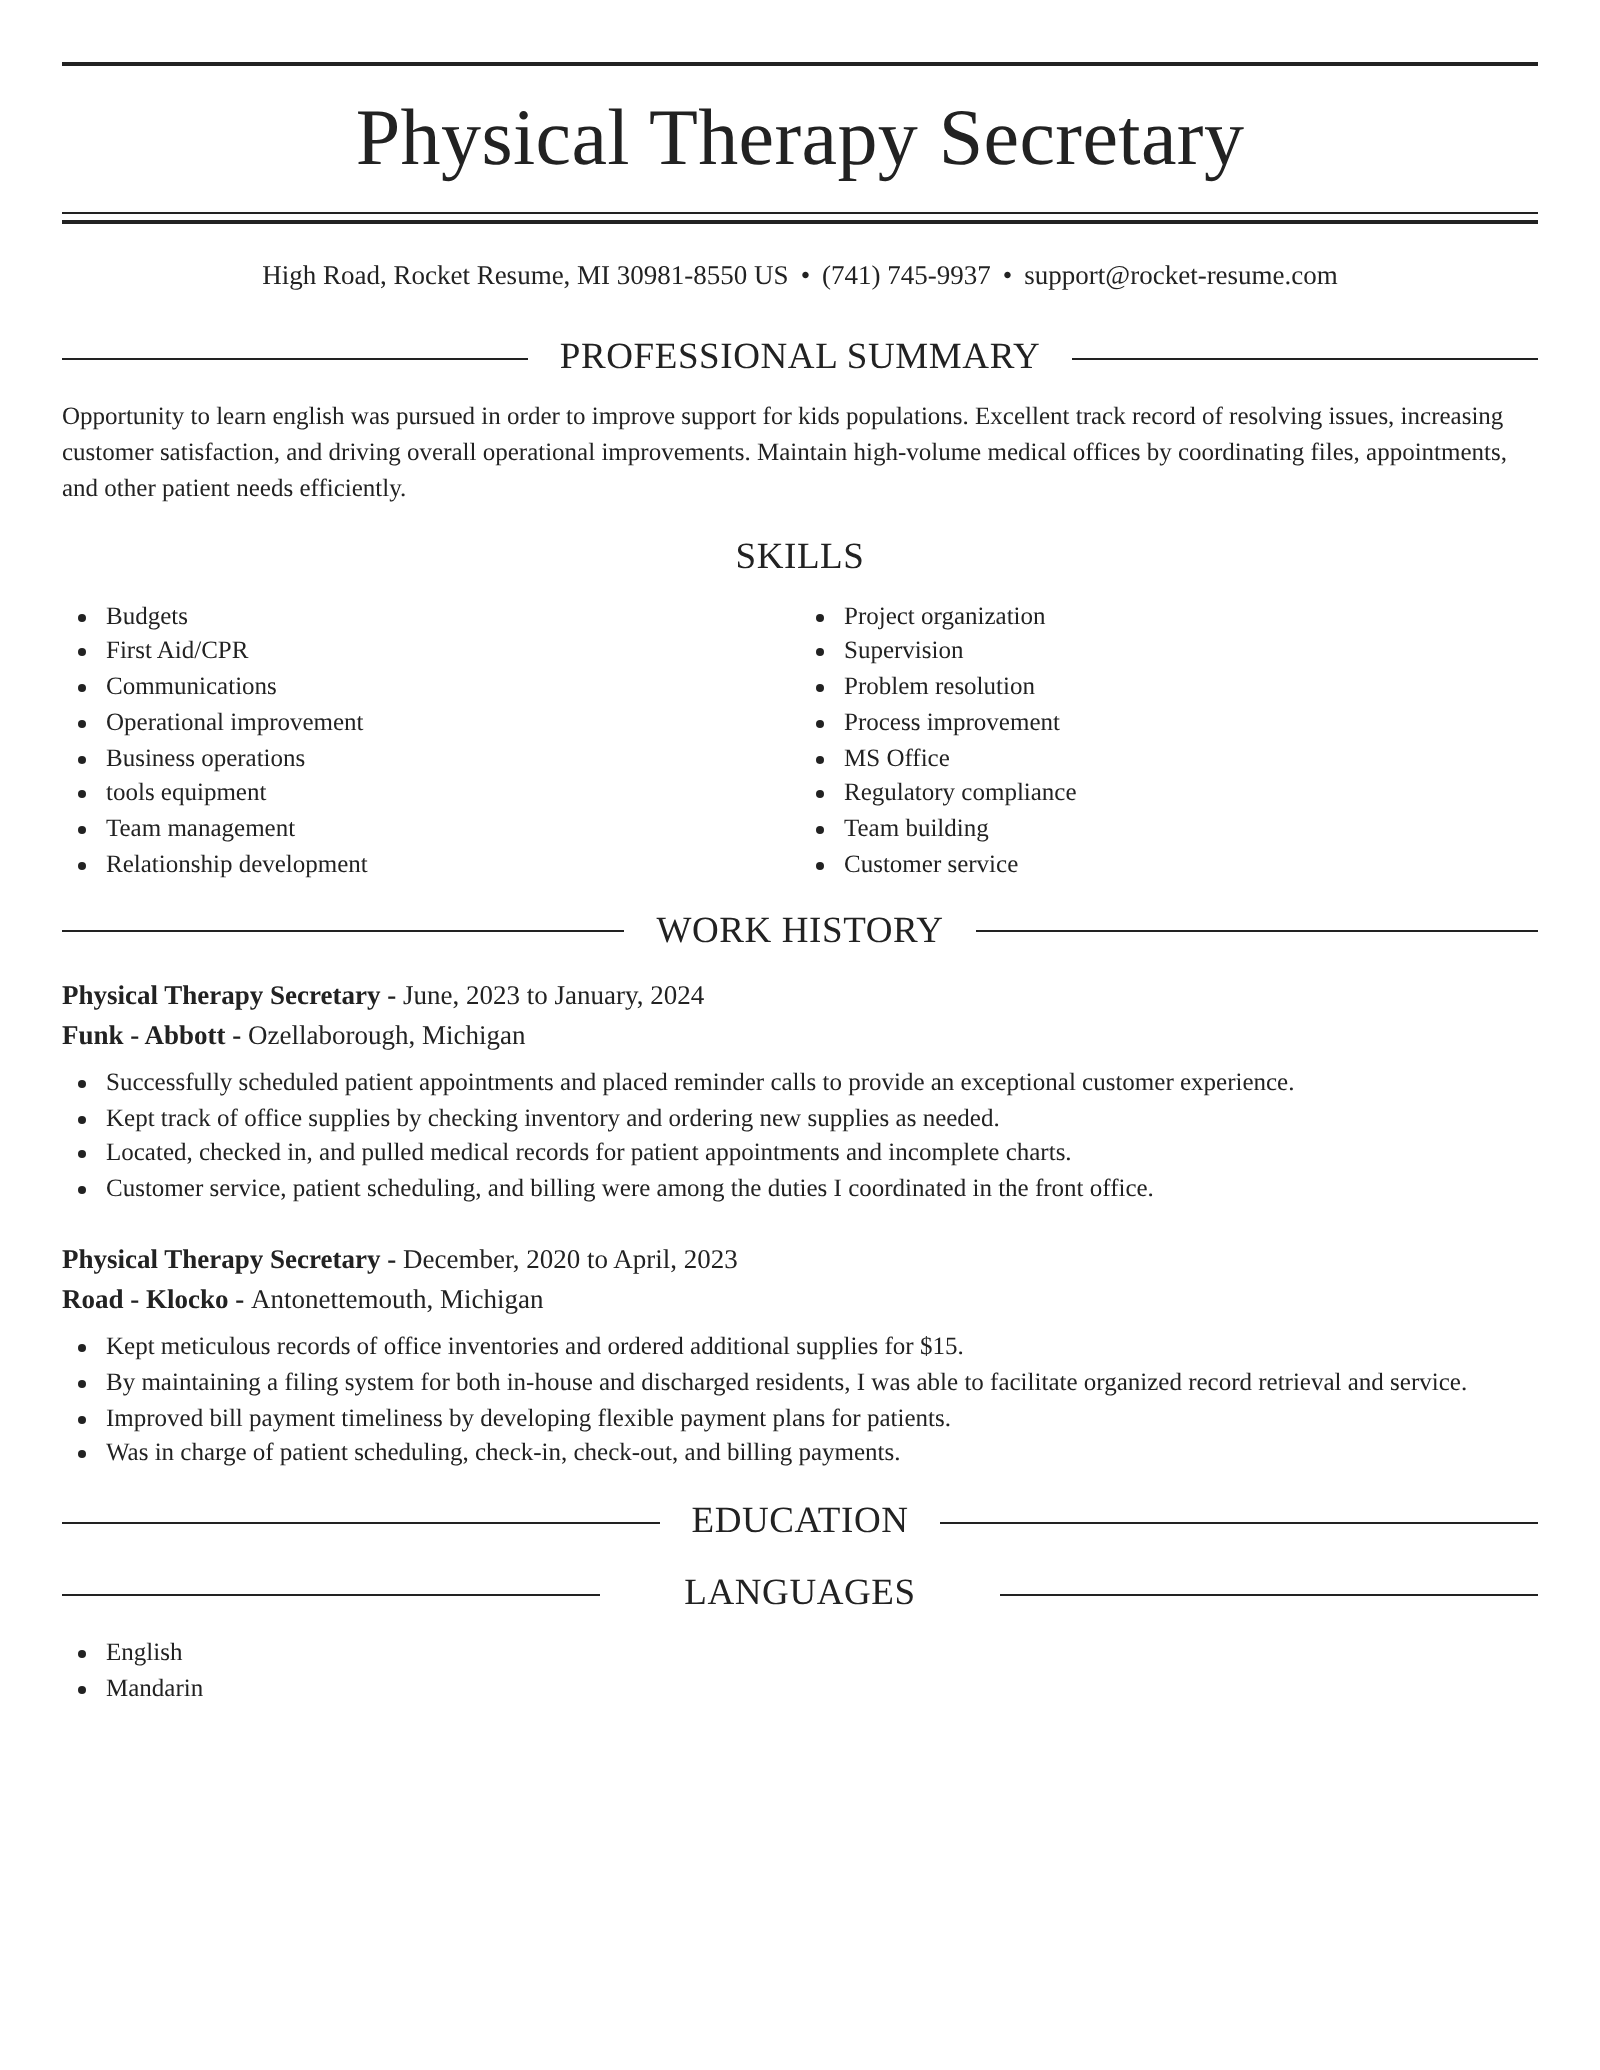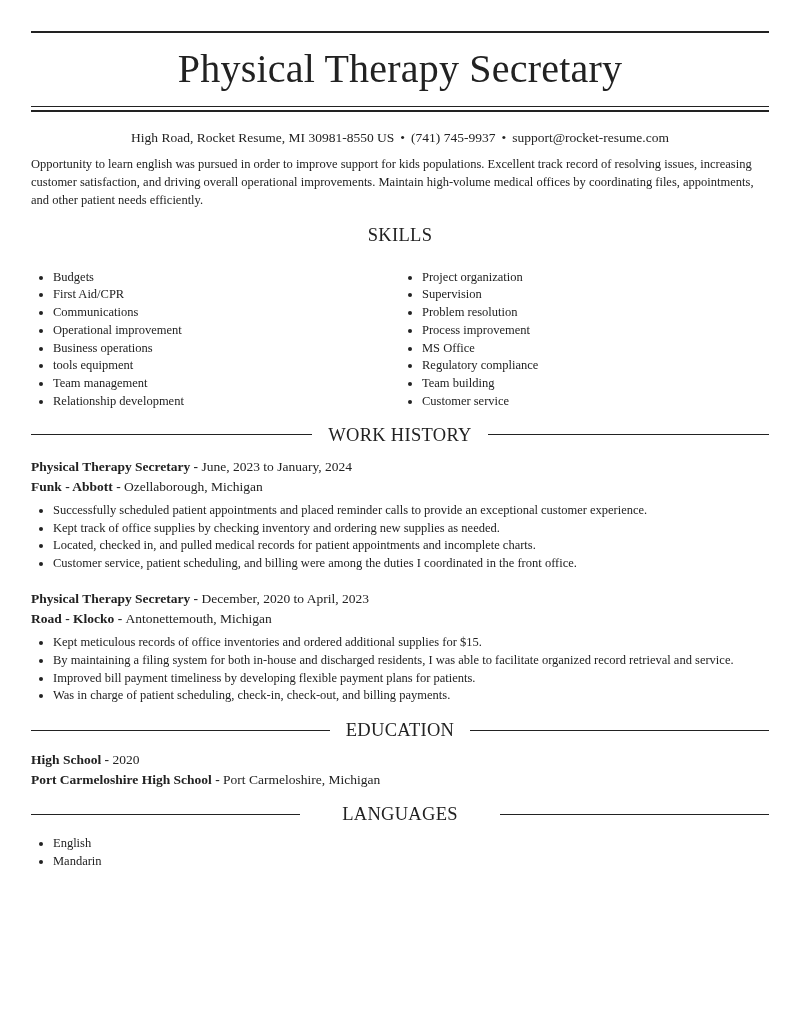--- a/index.html
+++ b/index.html
@@ -26,21 +26,21 @@
   }
   .section-head .line { flex: 1; border-top: 1px solid #222; height: 0; }
   .section-head .title {
     font-size: 18.5px; padding: 0 16px; letter-spacing: 0.3px; line-height: 24px;
   }
   .summary {
     font-size: 12.5px; line-height: 18px; margin-top: 8px;
   }
   ul { margin: 0; padding-left: 22px; }
   li { font-size: 12.5px; line-height: 17.8px; }
-  .skills { display: flex; margin-top: 21px; }
+  .skills { display: flex; margin-top: 8px; }
   .skills ul { flex: 1; }
   .job { margin-top: 10px; }
   .job + .job { margin-top: 16px; }
   .job .line1, .job .line2, .edu .line1, .edu .line2 {
     font-size: 13.5px; line-height: 20px;
   }
   .job ul { margin-top: 5px; }
   b { font-weight: bold; }
   .edu { margin-top: 8px; }
   .langs { margin-top: 9px; }
@@ -52,20 +52,25 @@
   <div class="top-rule"></div>
   <h1 class="name">Physical Therapy Secretary</h1>
   <div class="double-rule">
     <div class="thin"></div>
     <div class="thick"></div>
   </div>
   <div class="contact">
     <span>High Road, Rocket Resume, MI 30981-8550 US</span><span class="sep">•</span><span>(741) 745-9937</span><span class="sep">•</span><span>support@rocket-resume.com</span>
   </div>
 
+  <div class="section-head" style="margin-top:20px;">
+    <div class="line"></div>
+    <div class="title">PROFESSIONAL SUMMARY</div>
+    <div class="line"></div>
+  </div>
   <p class="summary">Opportunity to learn english was pursued in order to improve support for kids populations. Excellent track record of resolving issues, increasing customer satisfaction, and driving overall operational improvements. Maintain high-volume medical offices by coordinating files, appointments, and other patient needs efficiently.</p>
 
   <div class="section-head" style="margin-top:12px;flex-direction:column;">
     <div class="line"></div>
     <div class="title">SKILLS</div>
     <div class="line"></div>
   </div>
   <div class="skills">
     <ul>
       <li>Budgets</li>
@@ -115,24 +120,20 @@
       <li>Improved bill payment timeliness by developing flexible payment plans for patients.</li>
       <li>Was in charge of patient scheduling, check-in, check-out, and billing payments.</li>
     </ul>
   </div>
 
   <div class="section-head" style="margin-top:13px;">
     <div class="line"></div>
     <div class="title">EDUCATION</div>
     <div class="line"></div>
   </div>
-  <div class="edu">
-    <div class="line1"><b>High School</b><b> - </b><span>2020</span></div>
-    <div class="line2"><b>Port Carmeloshire High School</b><b> - </b><span>Port Carmeloshire, Michigan</span></div>
-  </div>
 
   <div class="section-head" style="margin-top:12px;gap:26px;">
     <div class="line"></div>
     <div class="title">LANGUAGES</div>
     <div class="line"></div>
   </div>
   <ul class="langs">
     <li>English</li>
     <li>Mandarin</li>
   </ul>

